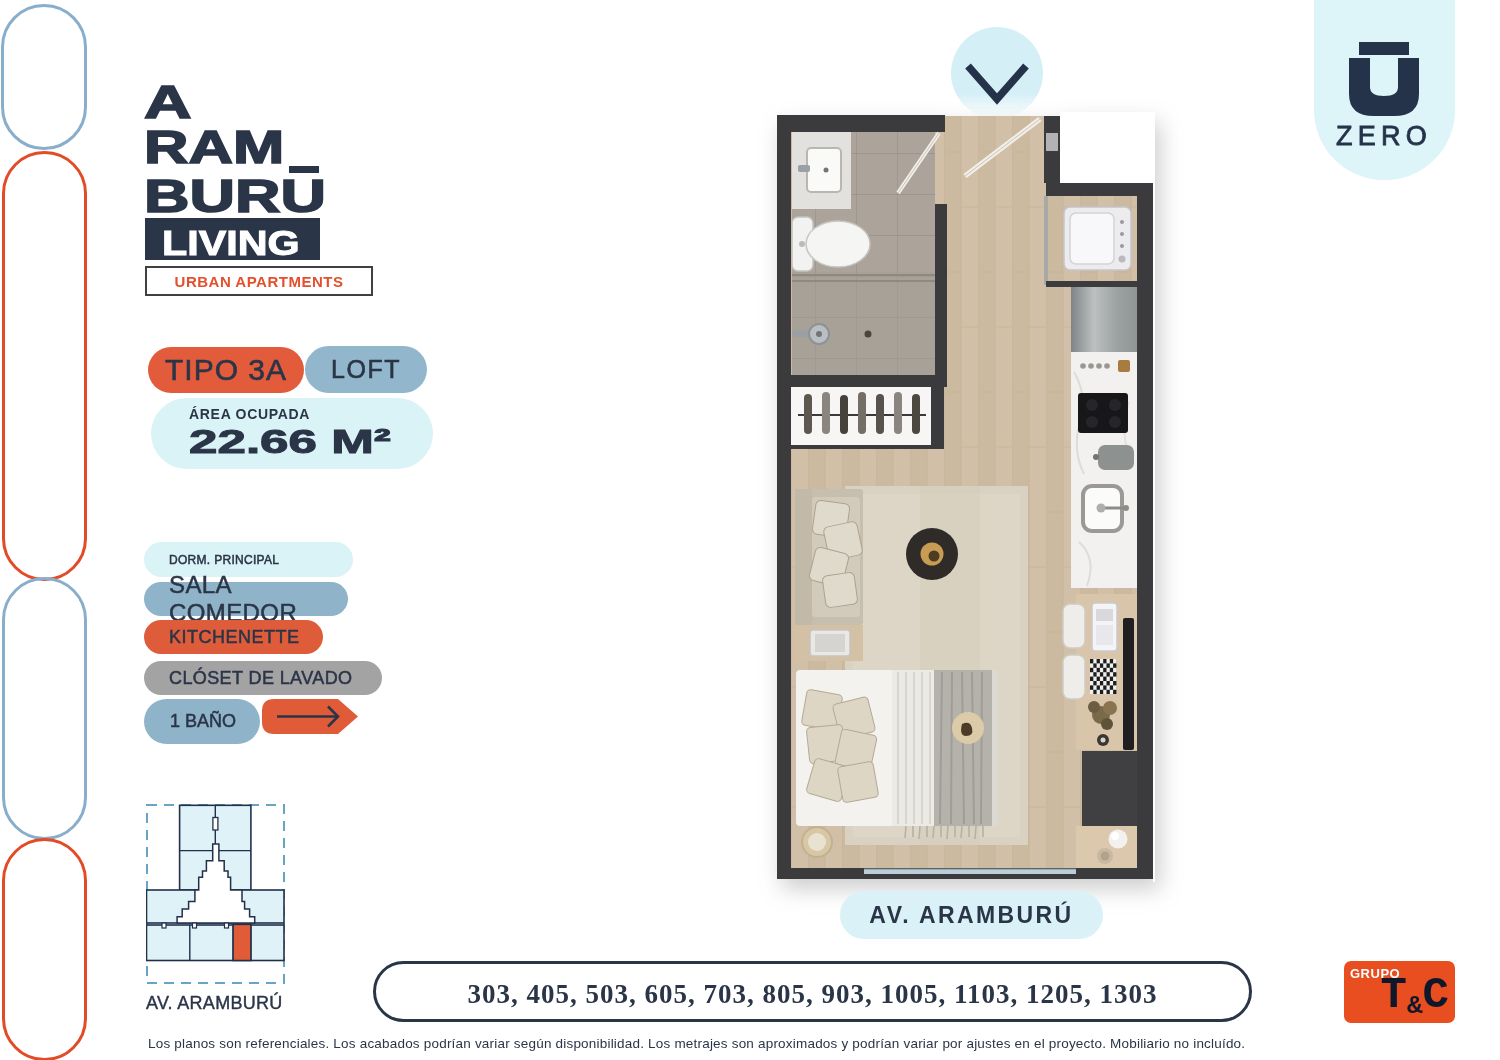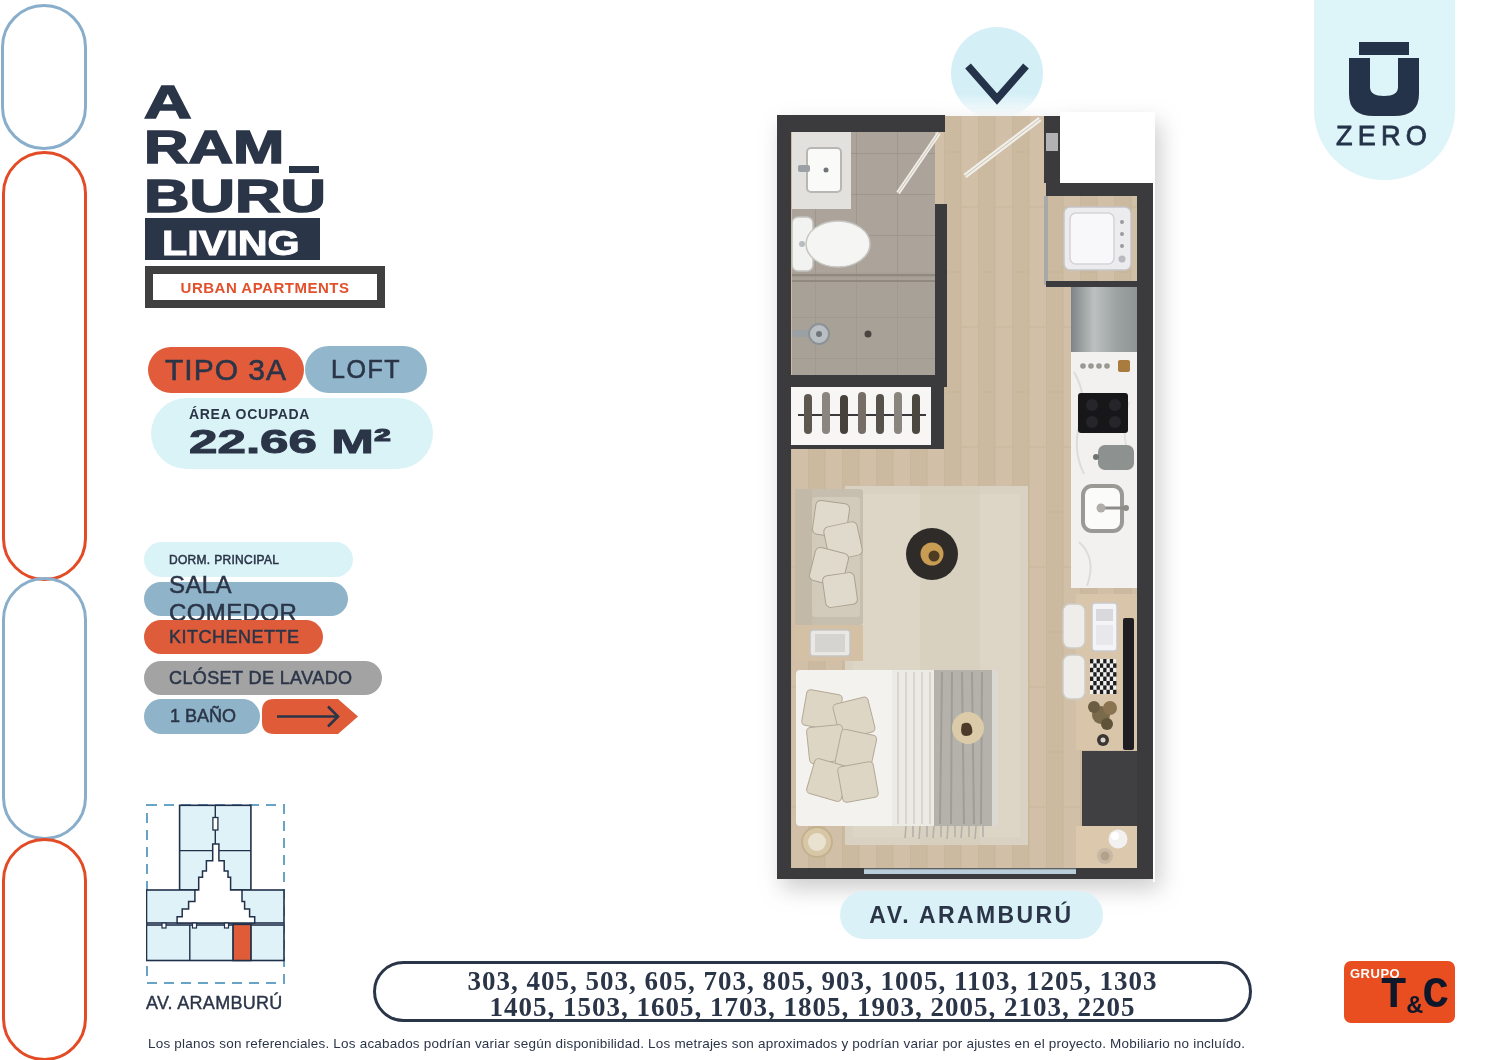--- a/index.html
+++ b/index.html
@@ -16,21 +16,21 @@
 <div class="cap" style="left:2px;top:151px;width:79px;height:424px;border:3px solid #e34b26;"></div>
 <div class="cap" style="left:2px;top:577px;width:79px;height:257px;border:3px solid #88aecb;"></div>
 <div class="cap" style="left:2px;top:838px;width:79px;height:217px;border:3px solid #e34b26;"></div>
 
 <div class="abs" id="lgA" style="left:144px;top:78px;font-size:47px;line-height:1;font-weight:bold;-webkit-text-stroke:1.6px #2b3548;transform:scaleX(1.40);transform-origin:left top;">A</div>
 <div class="abs" id="lgR" style="left:144px;top:123px;font-size:47px;line-height:1;font-weight:bold;-webkit-text-stroke:1.6px #2b3548;transform:scaleX(1.31);transform-origin:left top;">RAM</div>
 <div class="abs" id="lgB" style="left:144px;top:172px;font-size:47px;line-height:1;font-weight:bold;-webkit-text-stroke:1.6px #2b3548;transform:scaleX(1.34);transform-origin:left top;">BURU</div>
 <div class="abs" style="left:289px;top:166px;width:30px;height:7px;background:#2b3548;"></div>
 <div class="abs" style="left:145px;top:218px;width:175px;height:42px;background:#2b3548;"></div>
 <div class="abs" id="lgL" style="left:162px;top:225px;font-size:35px;line-height:1;font-weight:bold;color:#fff;-webkit-text-stroke:1px #fff;transform:scaleX(1.18);transform-origin:left top;">LIVING</div>
-<div class="abs" id="lgU" style="left:145px;top:266px;width:224px;height:26px;border:8px solid #404040;display:flex;align-items:center;justify-content:center;">
+<div class="abs" id="lgU" style="left:145px;top:266px;width:224px;height:26px;border:2px solid #404040;display:flex;align-items:center;justify-content:center;">
   <span style="color:#e3502c;font-size:15px;font-weight:bold;letter-spacing:0.5px;">URBAN APARTMENTS</span>
 </div>
 
 <div class="pill" style="left:148px;top:347px;width:156px;height:46px;background:#e25b3b;">
   <span style="font-size:30px;letter-spacing:1px;-webkit-text-stroke:0.6px #2b3548;">TIPO 3A</span>
   </div>
 <div class="pill" style="left:305px;top:346px;width:122px;height:47px;background:#92b7cc;justify-content:center;">
   <span style="font-size:25px;letter-spacing:1.5px;-webkit-text-stroke:0.6px #2b3548;">LOFT</span>
   </div>
 <div class="pill" style="left:151px;top:398px;width:282px;height:71px;background:#daf3f7;border-radius:36px;justify-content:flex-start;">
@@ -45,21 +45,21 @@
   </div>
 <div class="pill" style="left:144px;top:582px;width:204px;height:34px;background:#8fb3c8;justify-content:flex-start;">
     <span style="margin-left:25px;font-size:24px;letter-spacing:0.4px;-webkit-text-stroke:0.5px #2b3548;">SALA COMEDOR</span>
   </div>
 <div class="pill" style="left:144px;top:620px;width:179px;height:34px;background:#df5c3a;justify-content:flex-start;">
     <span style="margin-left:25px;font-size:18px;letter-spacing:0.5px;-webkit-text-stroke:0.5px #2b3548;">KITCHENETTE</span>
   </div>
 <div class="pill" style="left:144px;top:661px;width:238px;height:34px;background:#a3a3a3;justify-content:flex-start;">
     <span style="margin-left:25px;font-size:18px;letter-spacing:0.4px;-webkit-text-stroke:0.5px #2b3548;">CLÓSET DE LAVADO</span>
   </div>
-<div class="pill" style="left:144px;top:699px;width:116px;height:35px;background:#8fb3c8;justify-content:flex-start;">
+<div class="pill" style="left:144px;top:699px;width:116px;height:45px;background:#8fb3c8;justify-content:flex-start;">
     <span style="margin-left:26px;font-size:18px;letter-spacing:0px;-webkit-text-stroke:0.5px #2b3548;">1 BAÑO</span>
   </div>
 <svg class="abs" style="left:262px;top:699px;" width="96" height="35" viewBox="0 0 96 35">
   <path d="M12,0 H76 L96,17.5 L76,35 H12 Q0,35 0,23 V12 Q0,0 12,0 Z" fill="#e05c38"></path>
   <line x1="15" y1="17.5" x2="76" y2="17.5" stroke="#2b3548" stroke-width="2.6"></line>
   <path d="M66,7.5 L76,17.5 L66,27.5" fill="none" stroke="#2b3548" stroke-width="2.6"></path>
 </svg>
 
 <svg class="abs" style="left:146px;top:804px;" width="139" height="181" viewBox="0 0 139 181">
   <rect x="1" y="1" width="137" height="178" fill="none" stroke="#67a4c6" stroke-width="2" stroke-dasharray="10 7"></rect>
@@ -344,21 +344,20 @@
 <div class="abs" style="left:1314px;top:0;width:141px;height:180px;background:#ddf4f8;border-radius:0 0 70px 70px;"></div>
 <svg class="abs" style="left:1314px;top:0;" width="141" height="180" viewBox="0 0 141 180">
   <rect x="45" y="42" width="50" height="13" fill="#24334a"></rect>
   <path d="M35,58 V94 Q35,116 60,116 H80 Q105,116 105,94 V58 H84 V87 Q84,96 70,96 Q56,96 56,87 V58 Z" fill="#24334a"></path>
   <text x="70" y="145" font-size="27" fill="#24334a" text-anchor="middle" letter-spacing="5.2" stroke="#24334a" stroke-width="0.8">ZERO</text>
 </svg>
 
 <div class="abs" style="left:373px;top:961px;width:879px;height:61px;box-sizing:border-box;border:3px solid #2b3548;border-radius:32px;
      display:flex;flex-direction:column;align-items:center;justify-content:center;padding-top:4px;font-family:Liberation Serif, serif;">
   <div style="font-size:27px;font-weight:bold;letter-spacing:1px;line-height:26px;">303, 405, 503, 605, 703, 805, 903, 1005, 1103, 1205, 1303</div>
-  <div style="font-size:27px;font-weight:bold;letter-spacing:1px;line-height:26px;">1405, 1503, 1605, 1703, 1805, 1903, 2005, 2103, 2205</div>
 </div>
 
 <div class="abs" style="left:1344px;top:961px;width:111px;height:62px;background:#e84e1f;border-radius:7px;overflow:hidden;">
   <div style="position:absolute;left:6px;top:5px;color:#fff;font-size:13px;font-weight:bold;letter-spacing:0.5px;">GRUPO</div>
   <div style="position:absolute;right:6px;top:12px;color:#0f172a;font-weight:bold;line-height:1;font-family:Liberation Mono, monospace;">
     <span style="font-size:44px;">T</span><span style="font-size:26px;vertical-align:-6px;">&amp;</span><span style="font-size:44px;">C</span>
   </div>
 </div>
 
 <div class="abs" style="left:148px;top:1036px;font-size:13.5px;letter-spacing:0.2px;">

